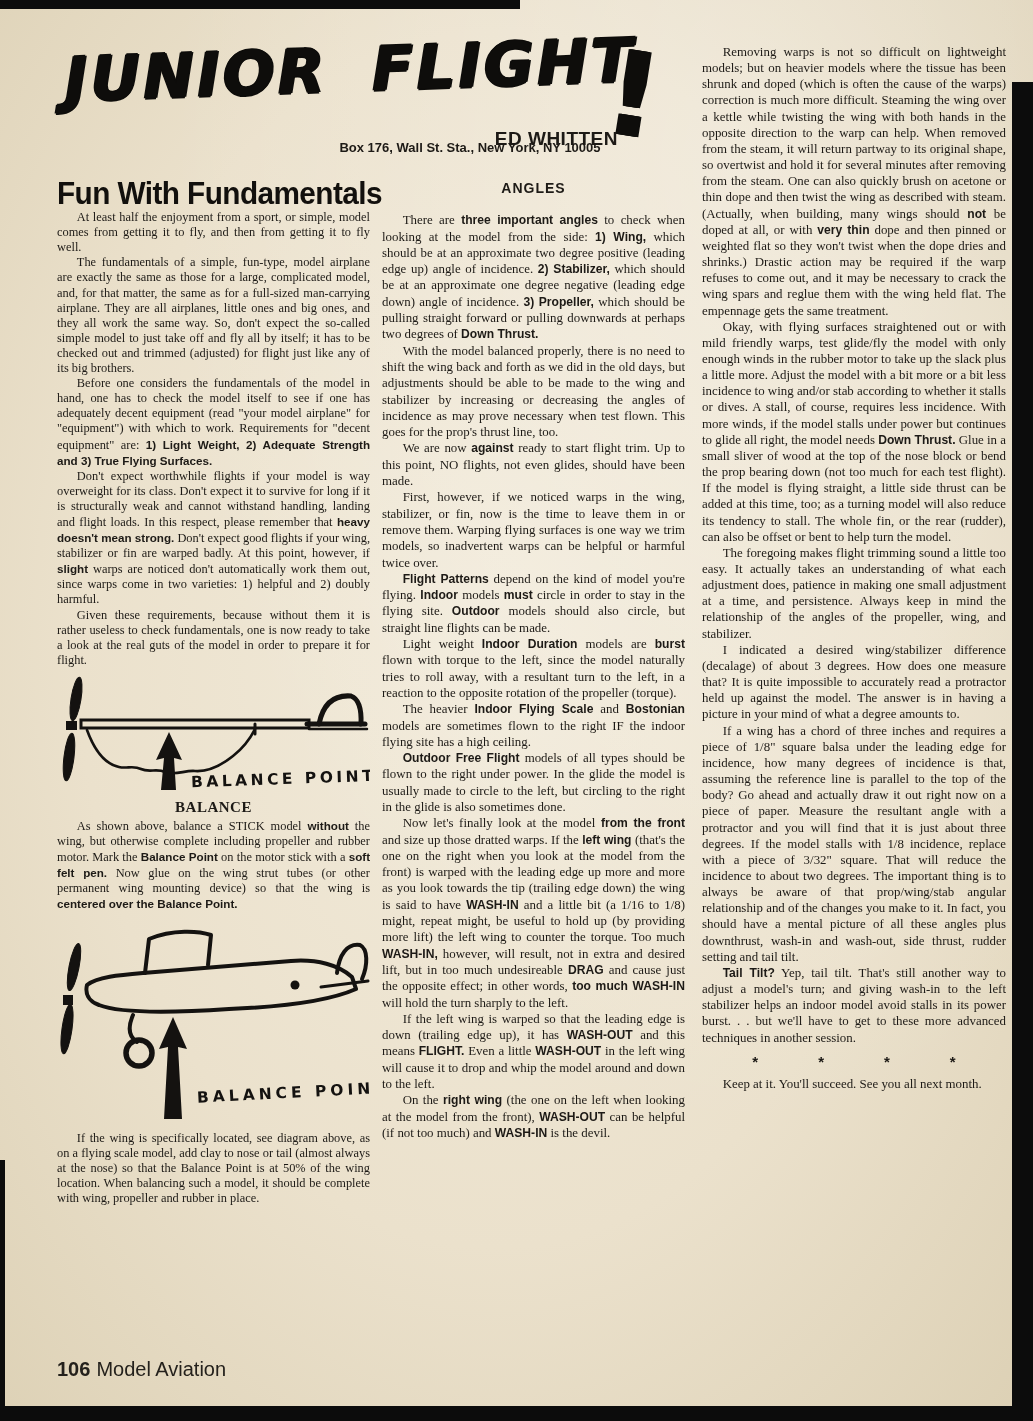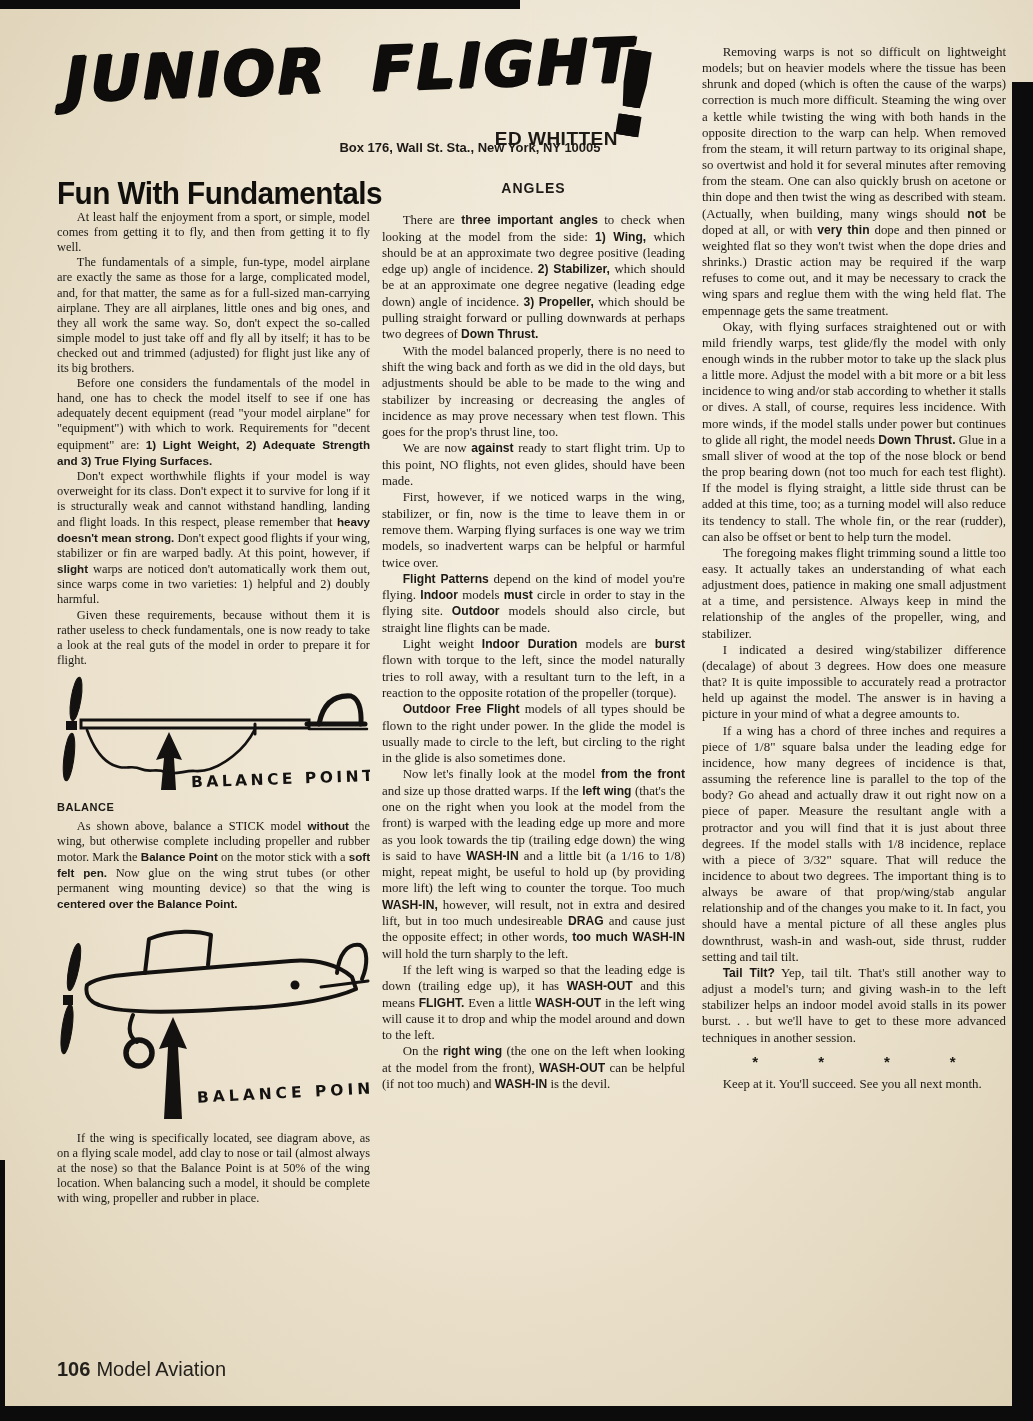--- a/index.html
+++ b/index.html
@@ -45,22 +45,22 @@
   .col1 { left:57px;  top:186px; width:313px; font-size:12.4px; line-height:15.1px; }
   .col2 { left:382px; top:180px; width:303px; font-size:12.9px; line-height:16.3px; }
   .col3 { left:702px; top:44px;  width:304px; font-size:12.9px; line-height:16.15px; }
 
   .article-heading{
     font-family:"Liberation Sans", sans-serif; font-weight:bold; font-size:31px;
     letter-spacing:-0.6px; margin:0 0 9px 0; text-indent:0; white-space:nowrap;
     transform:scaleX(0.96); transform-origin:left; color:#12100d;
   }
   .subhead{
-    font-family:Liberation Sans, sans-serif; font-weight:bold; font-size:11px;
-    margin:8px 0 3px 0; text-indent:0; text-align:left; letter-spacing:0.5px;
+    font-family:Liberation Serif, serif; font-weight:bold; font-size:15px;
+    margin:8px 0 3px 0; text-indent:0; text-align:center; letter-spacing:0.5px;
   }
   .subhead-center{
     font-family:"Liberation Sans", sans-serif; font-weight:bold; font-size:14px;
     margin:0 0 16px 0; text-indent:0; text-align:center; letter-spacing:1px;
   }
   figure { margin:6px 0 2px 0; }
   figure svg { display:block; }
   .fig-label{ font-family:"DejaVu Sans", sans-serif; font-weight:bold; }
 
   .asterisk-separator{
@@ -144,20 +144,21 @@
   </div>
 
   <div class="col col2">
     <h4 class="subhead-center">ANGLES</h4>
     <p>There are <b>three important angles</b> to check when looking at the model from the side: <b>1) Wing,</b> which should be at an approximate two degree positive (leading edge up) angle of incidence. <b>2) Stabilizer,</b> which should be at an approximate one degree negative (leading edge down) angle of incidence. <b>3) Propeller,</b> which should be pulling straight forward or pulling downwards at perhaps two degrees of <b>Down Thrust.</b></p>
     <p>With the model balanced properly, there is no need to shift the wing back and forth as we did in the old days, but adjustments should be able to be made to the wing and stabilizer by increasing or decreasing the angles of incidence as may prove necessary when test flown. This goes for the prop's thrust line, too.</p>
     <p>We are now <b>against</b> ready to start flight trim. Up to this point, NO flights, not even glides, should have been made.</p>
     <p>First, however, if we noticed warps in the wing, stabilizer, or fin, now is the time to leave them in or remove them. Warping flying surfaces is one way we trim models, so inadvertent warps can be helpful or harmful twice over.</p>
     <p><b>Flight Patterns</b> depend on the kind of model you're flying. <b>Indoor</b> models <b>must</b> circle in order to stay in the flying site. <b>Outdoor</b> models should also circle, but straight line flights can be made.</p>
     <p>Light weight <b>Indoor Duration</b> models are <b>burst</b> flown with torque to the left, since the model naturally tries to roll away, with a resultant turn to the left, in a reaction to the opposite rotation of the propeller (torque).</p>
+    <p>The heavier <b>Indoor Flying Scale</b> and <b>Bostonian</b> models are sometimes flown to the right IF the indoor flying site has a high ceiling.</p>
     <p><b>Outdoor Free Flight</b> models of all types should be flown to the right under power. In the glide the model is usually made to circle to the left, but circling to the right in the glide is also sometimes done.</p>
     <p>Now let's finally look at the model <b>from the front</b> and size up those dratted warps. If the <b>left wing</b> (that's the one on the right when you look at the model from the front) is warped with the leading edge up more and more as you look towards the tip (trailing edge down) the wing is said to have <b>WASH-IN</b> and a little bit (a 1/16 to 1/8) might, repeat might, be useful to hold up (by providing more lift) the left wing to counter the torque. Too much <b>WASH-IN,</b> however, will result, not in extra and desired lift, but in too much undesireable <b>DRAG</b> and cause just the opposite effect; in other words, <b>too much WASH-IN</b> will hold the turn sharply to the left.</p>
     <p>If the left wing is warped so that the leading edge is down (trailing edge up), it has <b>WASH-OUT</b> and this means <b>FLIGHT.</b> Even a little <b>WASH-OUT</b> in the left wing will cause it to drop and whip the model around and down to the left.</p>
     <p>On the <b>right wing</b> (the one on the left when looking at the model from the front), <b>WASH-OUT</b> can be helpful (if not too much) and <b>WASH-IN</b> is the devil.</p>
   </div>
 
   <div class="col col3">
     <p>Removing warps is not so difficult on lightweight models; but on heavier models where the tissue has been shrunk and doped (which is often the cause of the warps) correction is much more difficult. Steaming the wing over a kettle while twisting the wing with both hands in the opposite direction to the warp can help. When removed from the steam, it will return partway to its original shape, so overtwist and hold it for several minutes after removing from the steam. One can also quickly brush on acetone or thin dope and then twist the wing as described with steam. (Actually, when building, many wings should <b>not</b> be doped at all, or with <b>very thin</b> dope and then pinned or weighted flat so they won't twist when the dope dries and shrinks.) Drastic action may be required if the warp refuses to come out, and it may be necessary to crack the wing spars and reglue them with the wing held flat. The empennage gets the same treatment.</p>
     <p>Okay, with flying surfaces straightened out or with mild friendly warps, test glide/fly the model with only enough winds in the rubber motor to take up the slack plus a little more. Adjust the model with a bit more or a bit less incidence to wing and/or stab according to whether it stalls or dives. A stall, of course, requires less incidence. With more winds, if the model stalls under power but continues to glide all right, the model needs <b>Down Thrust.</b> Glue in a small sliver of wood at the top of the nose block or bend the prop bearing down (not too much for each test flight). If the model is flying straight, a little side thrust can be added at this time, too; as a turning model will also reduce its tendency to stall. The whole fin, or the rear (rudder), can also be offset or bent to help turn the model.</p>
     <p>The foregoing makes flight trimming sound a little too easy. It actually takes an understanding of what each adjustment does, patience in making one small adjustment at a time, and persistence. Always keep in mind the relationship of the angles of the propeller, wing, and stabilizer.</p>

